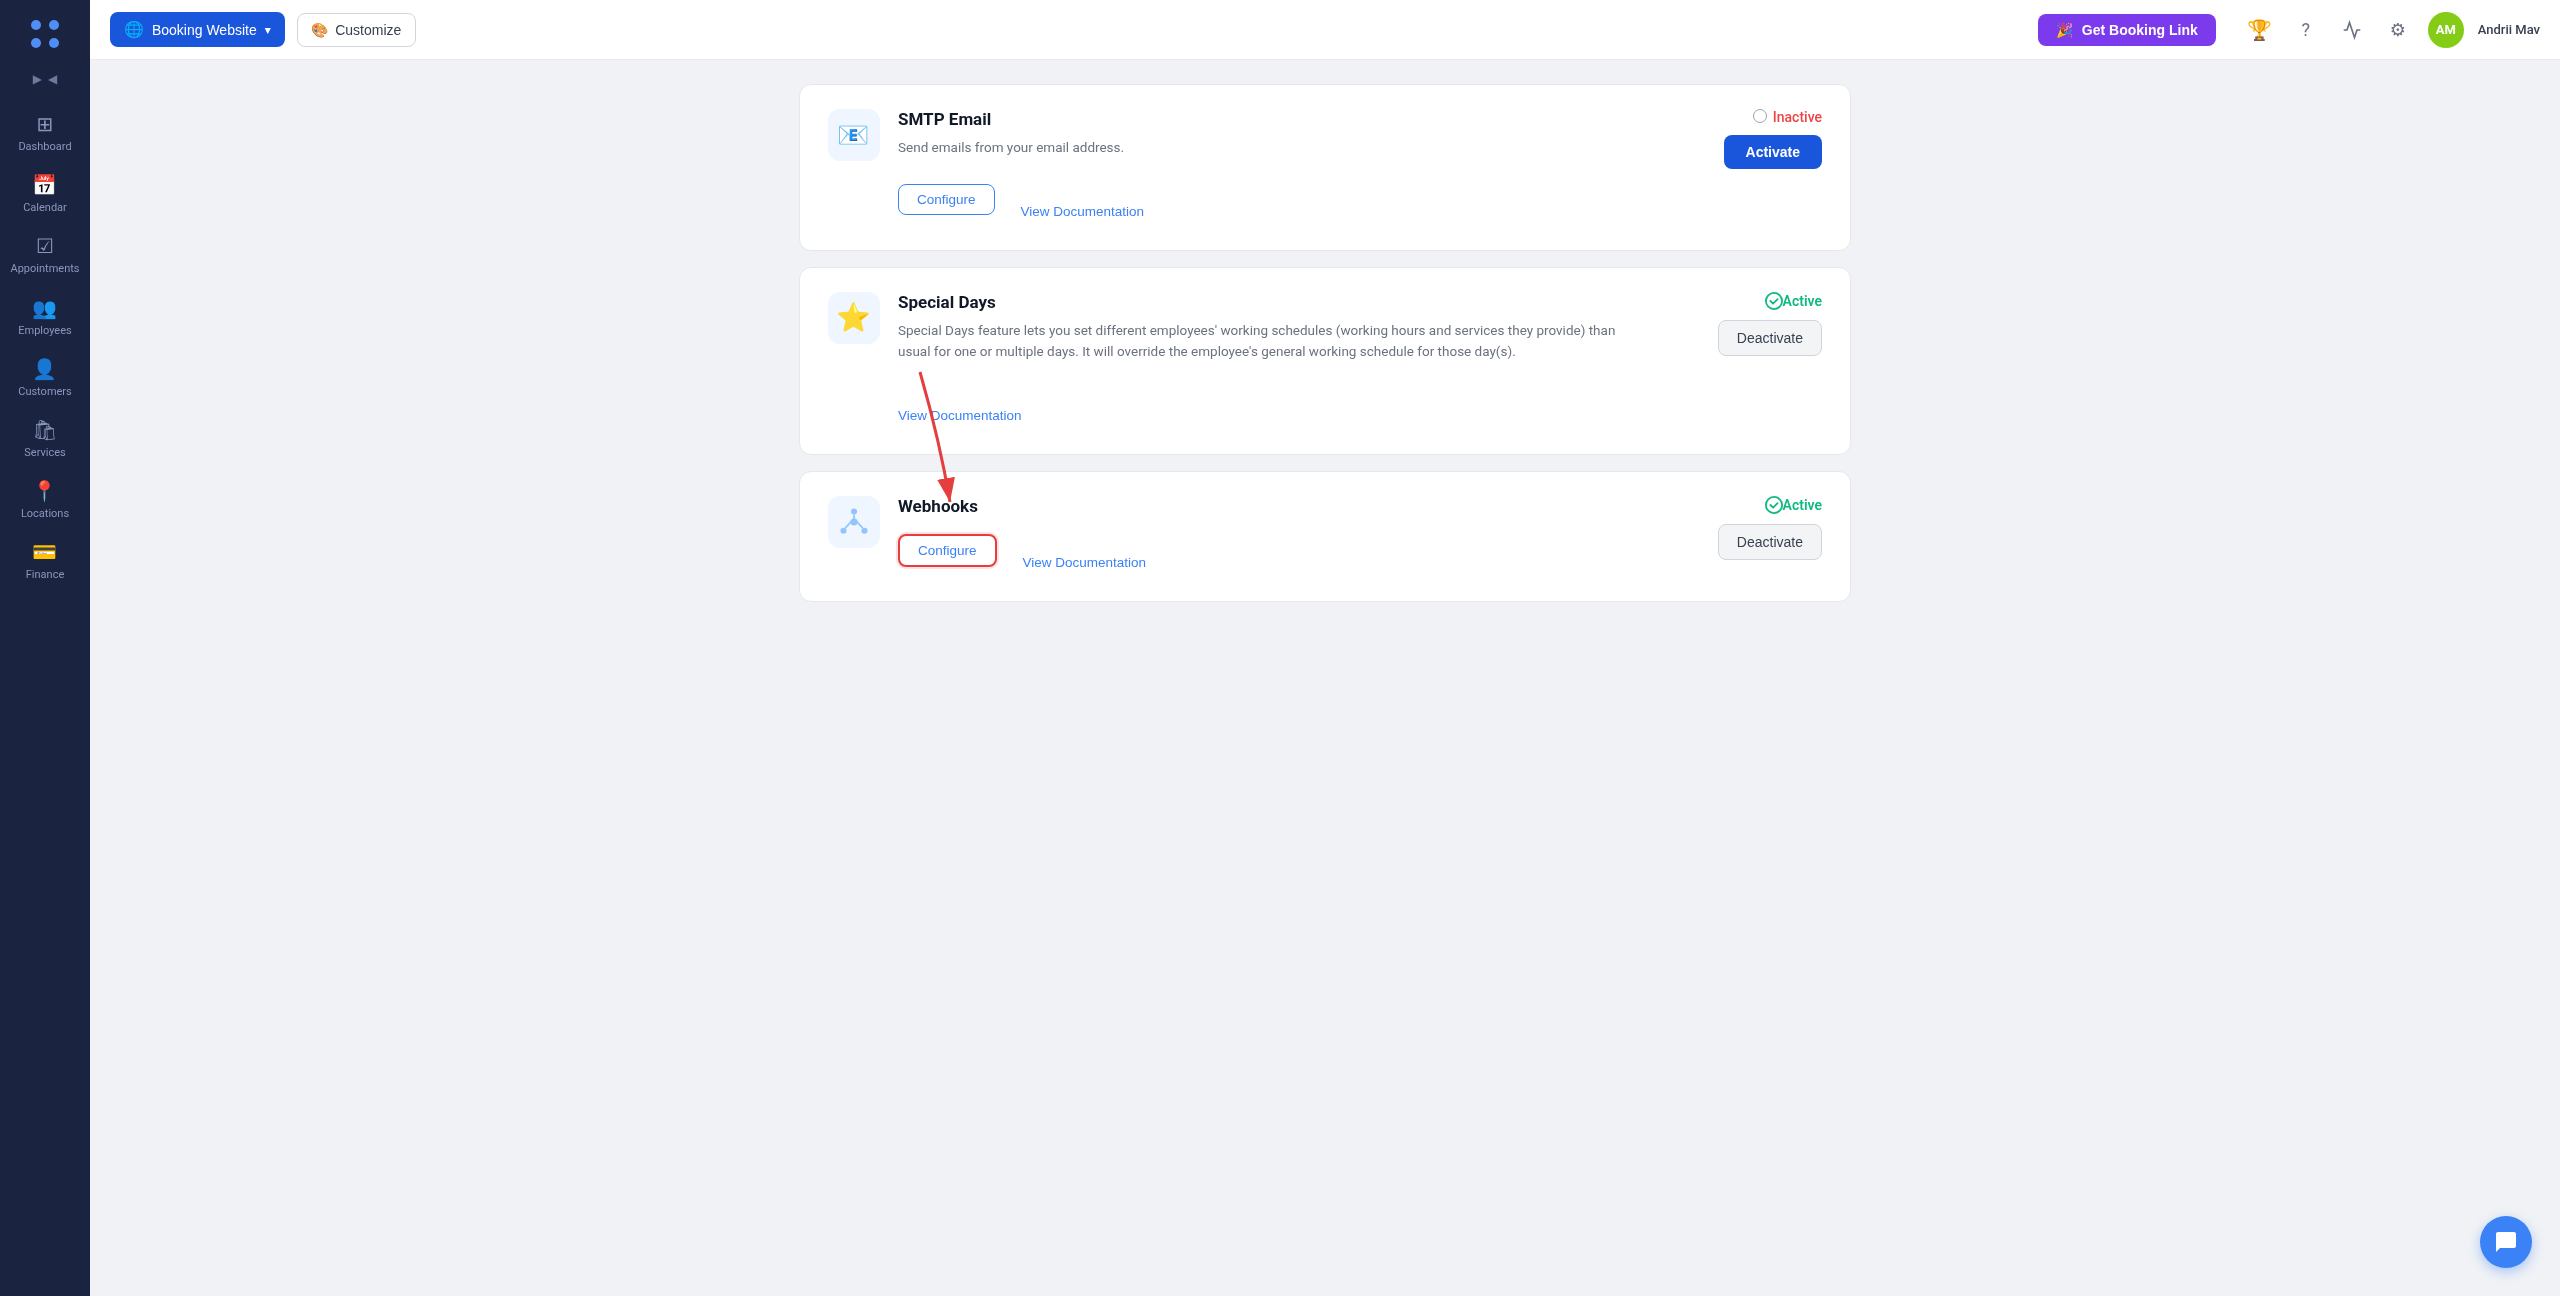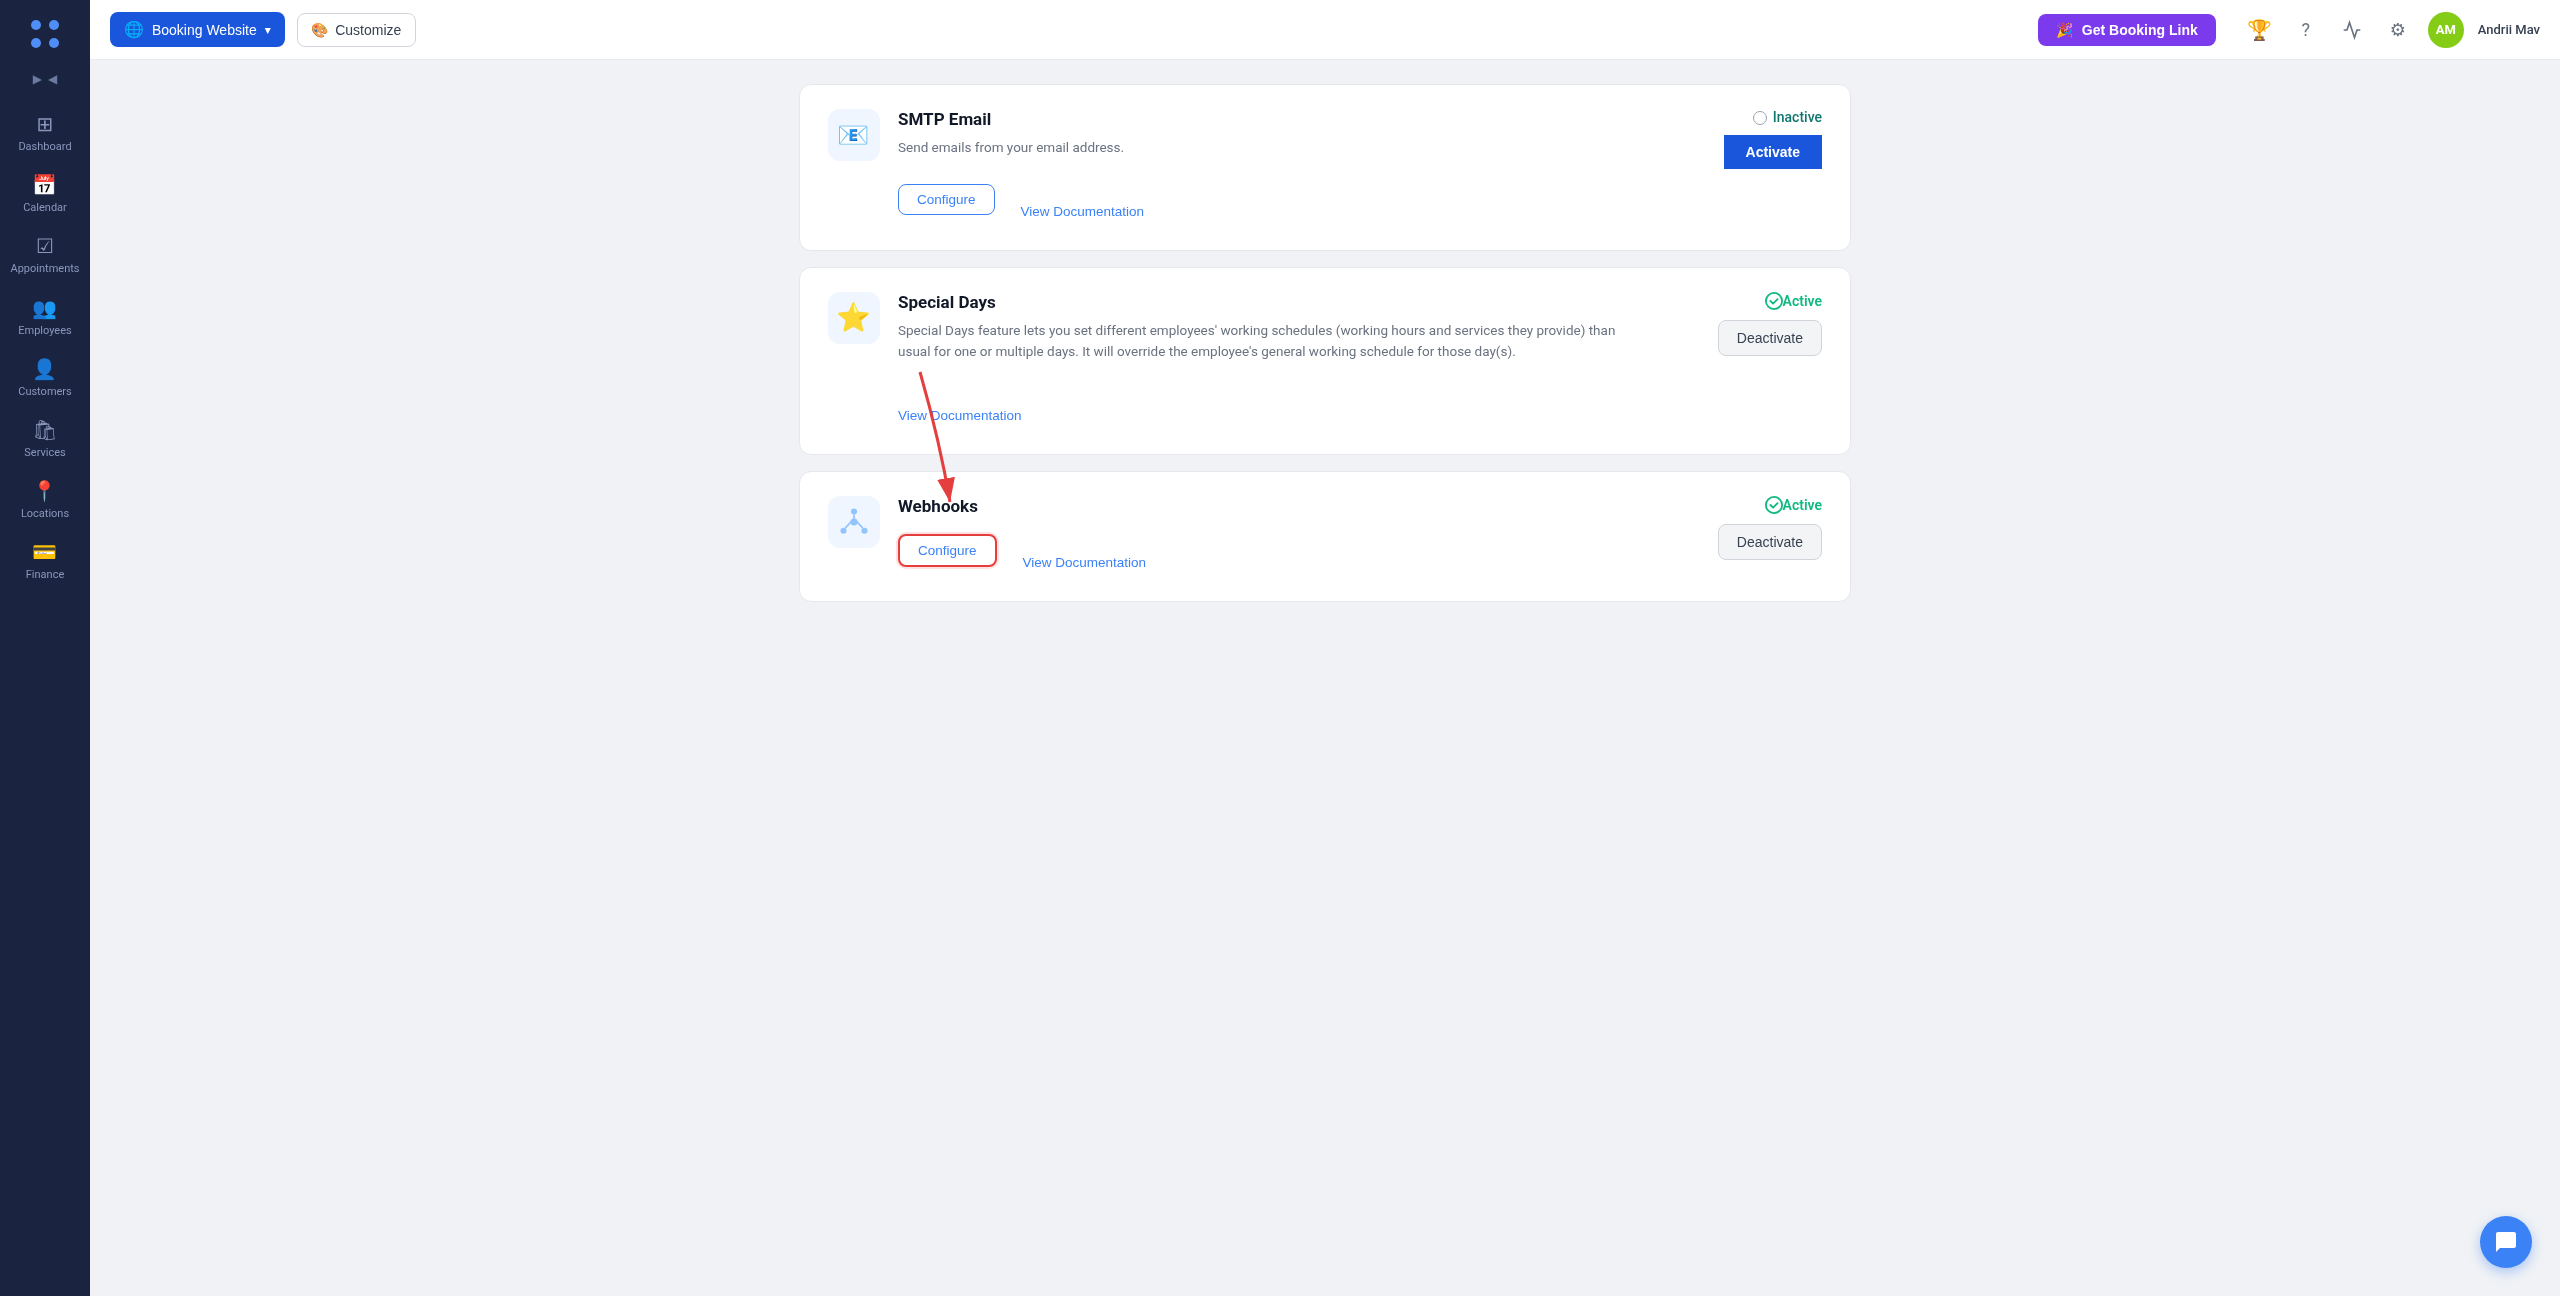--- a/index.html
+++ b/index.html
@@ -243,31 +243,31 @@
       display: flex;
       align-items: center;
       gap: 0;
       color: #10b981;
       font-size: 14px;
       font-weight: 600;
     }
     .status-active svg { width: 18px; height: 18px; }
     .status-inactive {
       display: flex;
-      align-items: flex-end;
+      align-items: flex-start;
       gap: 6px;
-      color: #0f766e;
+      color: #ef4444;
       font-size: 14px;
       font-weight: 500;
     }
     .btn-activate {
       background: #1a56db;
       color: #fff;
       border: none;
-      border-radius: 0;
+      border-radius: 8px;
       padding: 9px 22px;
       font-size: 14px;
       font-weight: 600;
       cursor: pointer;
     }
     .btn-deactivate {
       background: #f3f4f6;
       color: #374151;
       border: 1px solid #d1d5db;
       border-radius: 8px;

